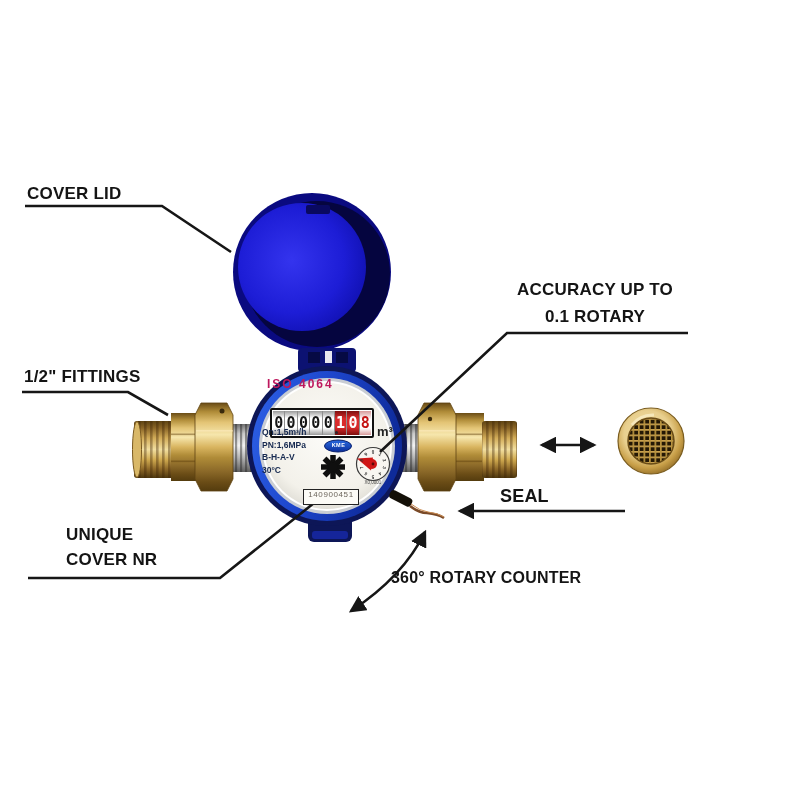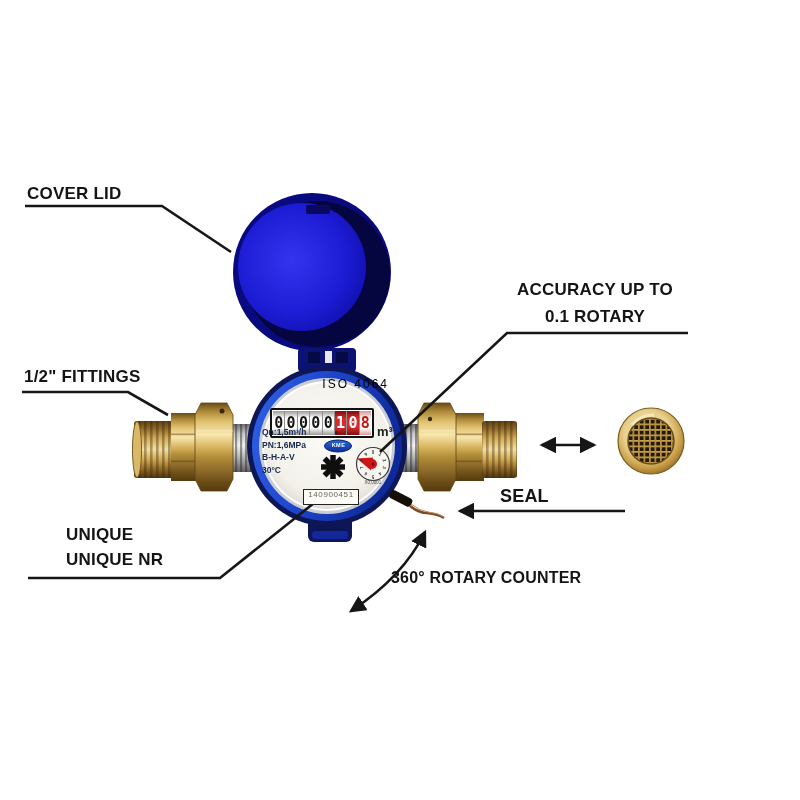--- a/index.html
+++ b/index.html
@@ -12,22 +12,22 @@
        font-size:17px;letter-spacing:.2px;}
   .lbl-cover{left:27px;top:184px;}
   .lbl-fit{left:24px;top:367px;}
   .blk-acc{left:488px;top:276px;width:214px;text-align:center;line-height:27px;}
   .blk-filt{left:693px;top:392px;line-height:22px;font-size:16px;}
   .lbl-seal{left:500px;top:486px;font-size:18px;}
   .blk-unique{left:66px;top:522px;line-height:25px;}
   .lbl-rotary{left:391px;top:569px;font-size:16px;}
 
   
-  .iso{position:absolute;left:267px;top:377px;width:122px;text-align:right;
-       font-size:12px;color:#000000;letter-spacing:2px;font-weight:normal;}
+  .iso{position:absolute;left:267px;top:377px;width:122px;text-align:left;
+       font-size:12px;color:#be185d;letter-spacing:2px;font-weight:bold;}
   .unit{position:absolute;left:377px;top:424px;font-size:13px;font-weight:bold;color:#222;}
   .specs{position:absolute;left:262px;top:426px;font-size:8.5px;font-weight:bold;
          color:#15284f;line-height:12.5px;}
   .logo-text{position:absolute;left:325px;top:442px;width:27px;text-align:center;
              font-size:5.5px;font-weight:bold;color:#fff;letter-spacing:.5px;}
   .multiplier{position:absolute;left:353px;top:480px;width:40px;text-align:center;
               font-size:4.5px;color:#444;}
   .serial-box{position:absolute;left:303px;top:489px;width:54px;height:14px;
               border:1.5px solid #222;background:#fcfbf6;display:flex;
               justify-content:center;}
@@ -225,21 +225,21 @@
 
   <div class="lbl lbl-cover">COVER LID</div>
   <div class="lbl lbl-fit">1/2" FITTINGS</div>
   <div class="lbl blk-acc">
     <div>ACCURACY UP TO</div>
     <div>0.1 ROTARY</div>
   </div>
   <div class="lbl lbl-seal">SEAL</div>
   <div class="lbl blk-unique">
     <div>UNIQUE</div>
-    <div>UNIQUE NR</div>
+    <div>COVER NR</div>
   </div>
   <div class="lbl lbl-rotary">360° ROTARY COUNTER</div>
 
   <div class="iso">ISO 4064</div>
   <div class="counter">
     <div class="dec-dot"></div>
   <div class="cell black">0</div>
       <div class="cell black">0</div>
       <div class="cell black">0</div>
       <div class="cell black">0</div>

